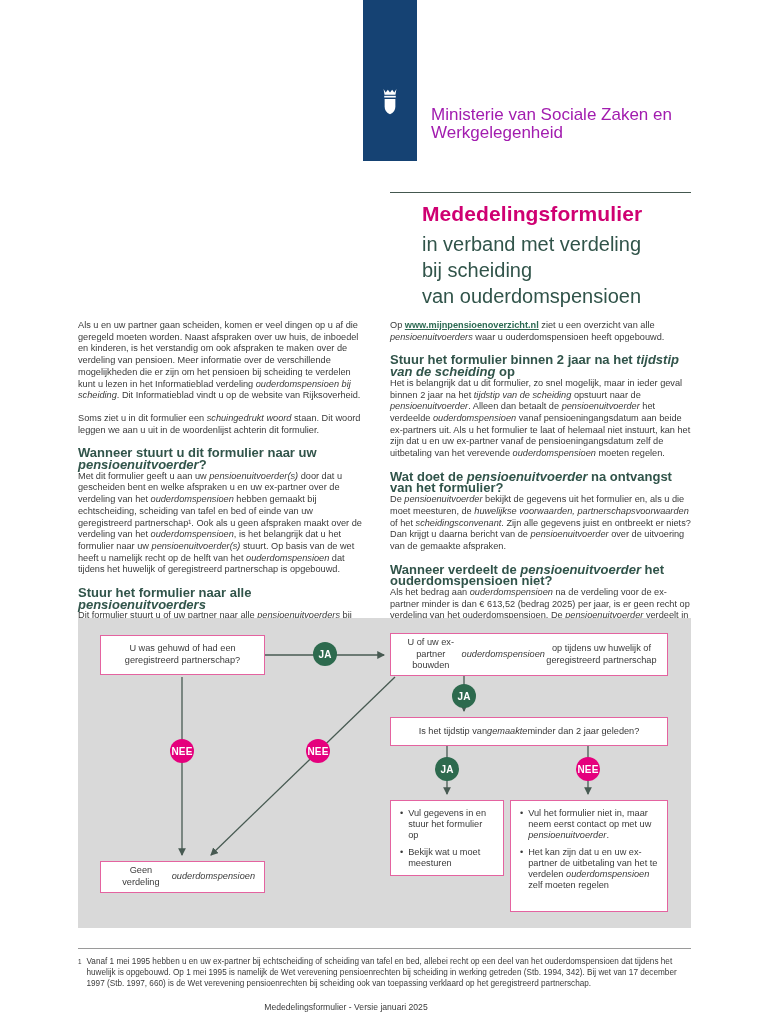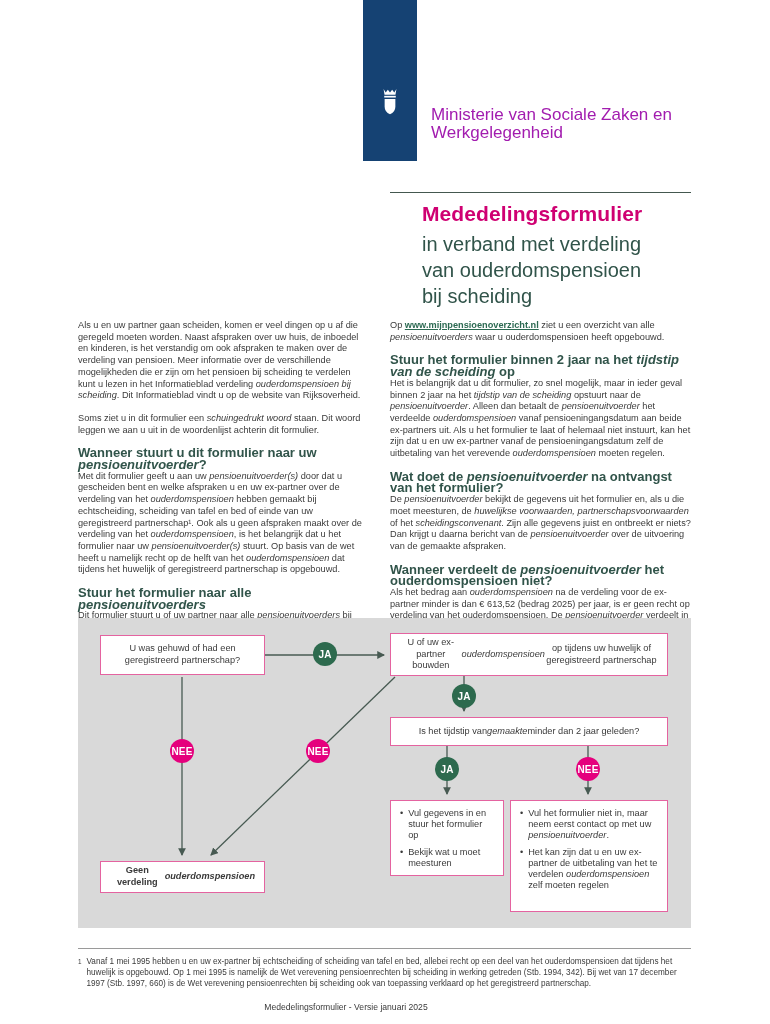--- a/index.html
+++ b/index.html
@@ -43,21 +43,21 @@
   .fc-node {
     position:absolute; background:#ffffff; border:1px solid #e463a0;
     display:flex; align-items:center; justify-content:center; text-align:center;
     font-size:9.2px; line-height:11.6px; padding:4px 9px; color:#3a3a3a;
   }
   .pos-married   { left:22px;  top:17px;  width:165px; height:40px; }
   .pos-built     { left:312px; top:15px;  width:278px; height:43px; }
   .pos-twoyears  { left:312px; top:99px;  width:278px; height:29px; }
   .pos-yeslist   { left:312px; top:182px; width:114px; height:76px; }
   .pos-nolist    { left:432px; top:182px; width:158px; height:112px; }
-  .pos-nodiv     { left:22px;  top:243px; width:165px; height:32px;font-weight:bold; }
+  .pos-nodiv     { left:22px;  top:243px; width:165px; height:32px; }
   .fc-list { flex-direction:column; align-items:flex-start; justify-content:flex-start; text-align:left; gap:5px; padding:7px 9px; line-height:11.2px; }
   .fc-li { display:flex; gap:5px; }
   .fc-li .bullet { flex:0 0 auto; }
   .fc-badge {
     position:absolute; width:24px; height:24px; border-radius:50%;
     display:flex; align-items:center; justify-content:center;
     color:#ffffff; font-size:10px; font-weight:700; letter-spacing:.2px;
   }
   .badge-ja  { background:#2d6a4e; }
   .badge-nee { background:#e5007d; }
@@ -91,22 +91,22 @@
   <div class="ministry-name">
     <span>Ministerie van Sociale Zaken en</span>
     <span>Werkgelegenheid</span>
   </div>
 
   <div class="title-rule"></div>
   <div class="title-block">
     <div class="doc-title">Mededelingsformulier</div>
     <div class="subtitle">
       <span>in verband met verdeling</span>
+      <span>bij scheiding</span>
       <span>van ouderdomspensioen</span>
-      <span>bij scheiding</span>
     </div>
   </div>
 
   <div class="col col-left">
     <p>Als u en uw partner gaan scheiden, komen er veel dingen op u af die geregeld moeten worden. Naast afspraken over uw huis, de inboedel en kinderen, is het verstandig om ook afspraken te maken over de verdeling van pensioen. Meer informatie over de verschillende mogelijkheden die er zijn om het pensioen bij scheiding te verdelen kunt u lezen in het Informatieblad verdeling <i>ouderdomspensioen bij scheiding</i>. Dit Informatieblad vindt u op de website van Rijksoverheid.</p>
     <p>Soms ziet u in dit formulier een <i>schuingedrukt woord</i> staan. Dit woord leggen we aan u uit in de woordenlijst achterin dit formulier.</p>
     <h3>Wanneer stuurt u dit formulier naar uw <i>pensioenuitvoerder</i>?</h3>
     <p>Met dit formulier geeft u aan uw <i>pensioenuitvoerder(s)</i> door dat u gescheiden bent en welke afspraken u en uw ex-partner over de verdeling van het <i>ouderdomspensioen</i> hebben gemaakt bij echtscheiding, scheiding van tafel en bed of einde van uw geregistreerd partnerschap¹. Ook als u geen afspraken maakt over de verdeling van het <i>ouderdomspensioen</i>, is het belangrijk dat u het formulier naar uw <i>pensioenuitvoerder(s)</i> stuurt. Op basis van de wet heeft u namelijk recht op de helft van het <i>ouderdomspensioen</i> dat tijdens het huwelijk of geregistreerd partnerschap is opgebouwd.</p>
     <h3>Stuur het formulier naar alle <i>pensioenuitvoerders</i></h3>
     <p>Dit formulier stuurt u of uw partner naar alle <i>pensioenuitvoerders</i> bij wie u of uw partner tijdens het huwelijk of geregistreerd partnerschap <i>ouderdomspensioen</i> heeft opgebouwd.</p>

